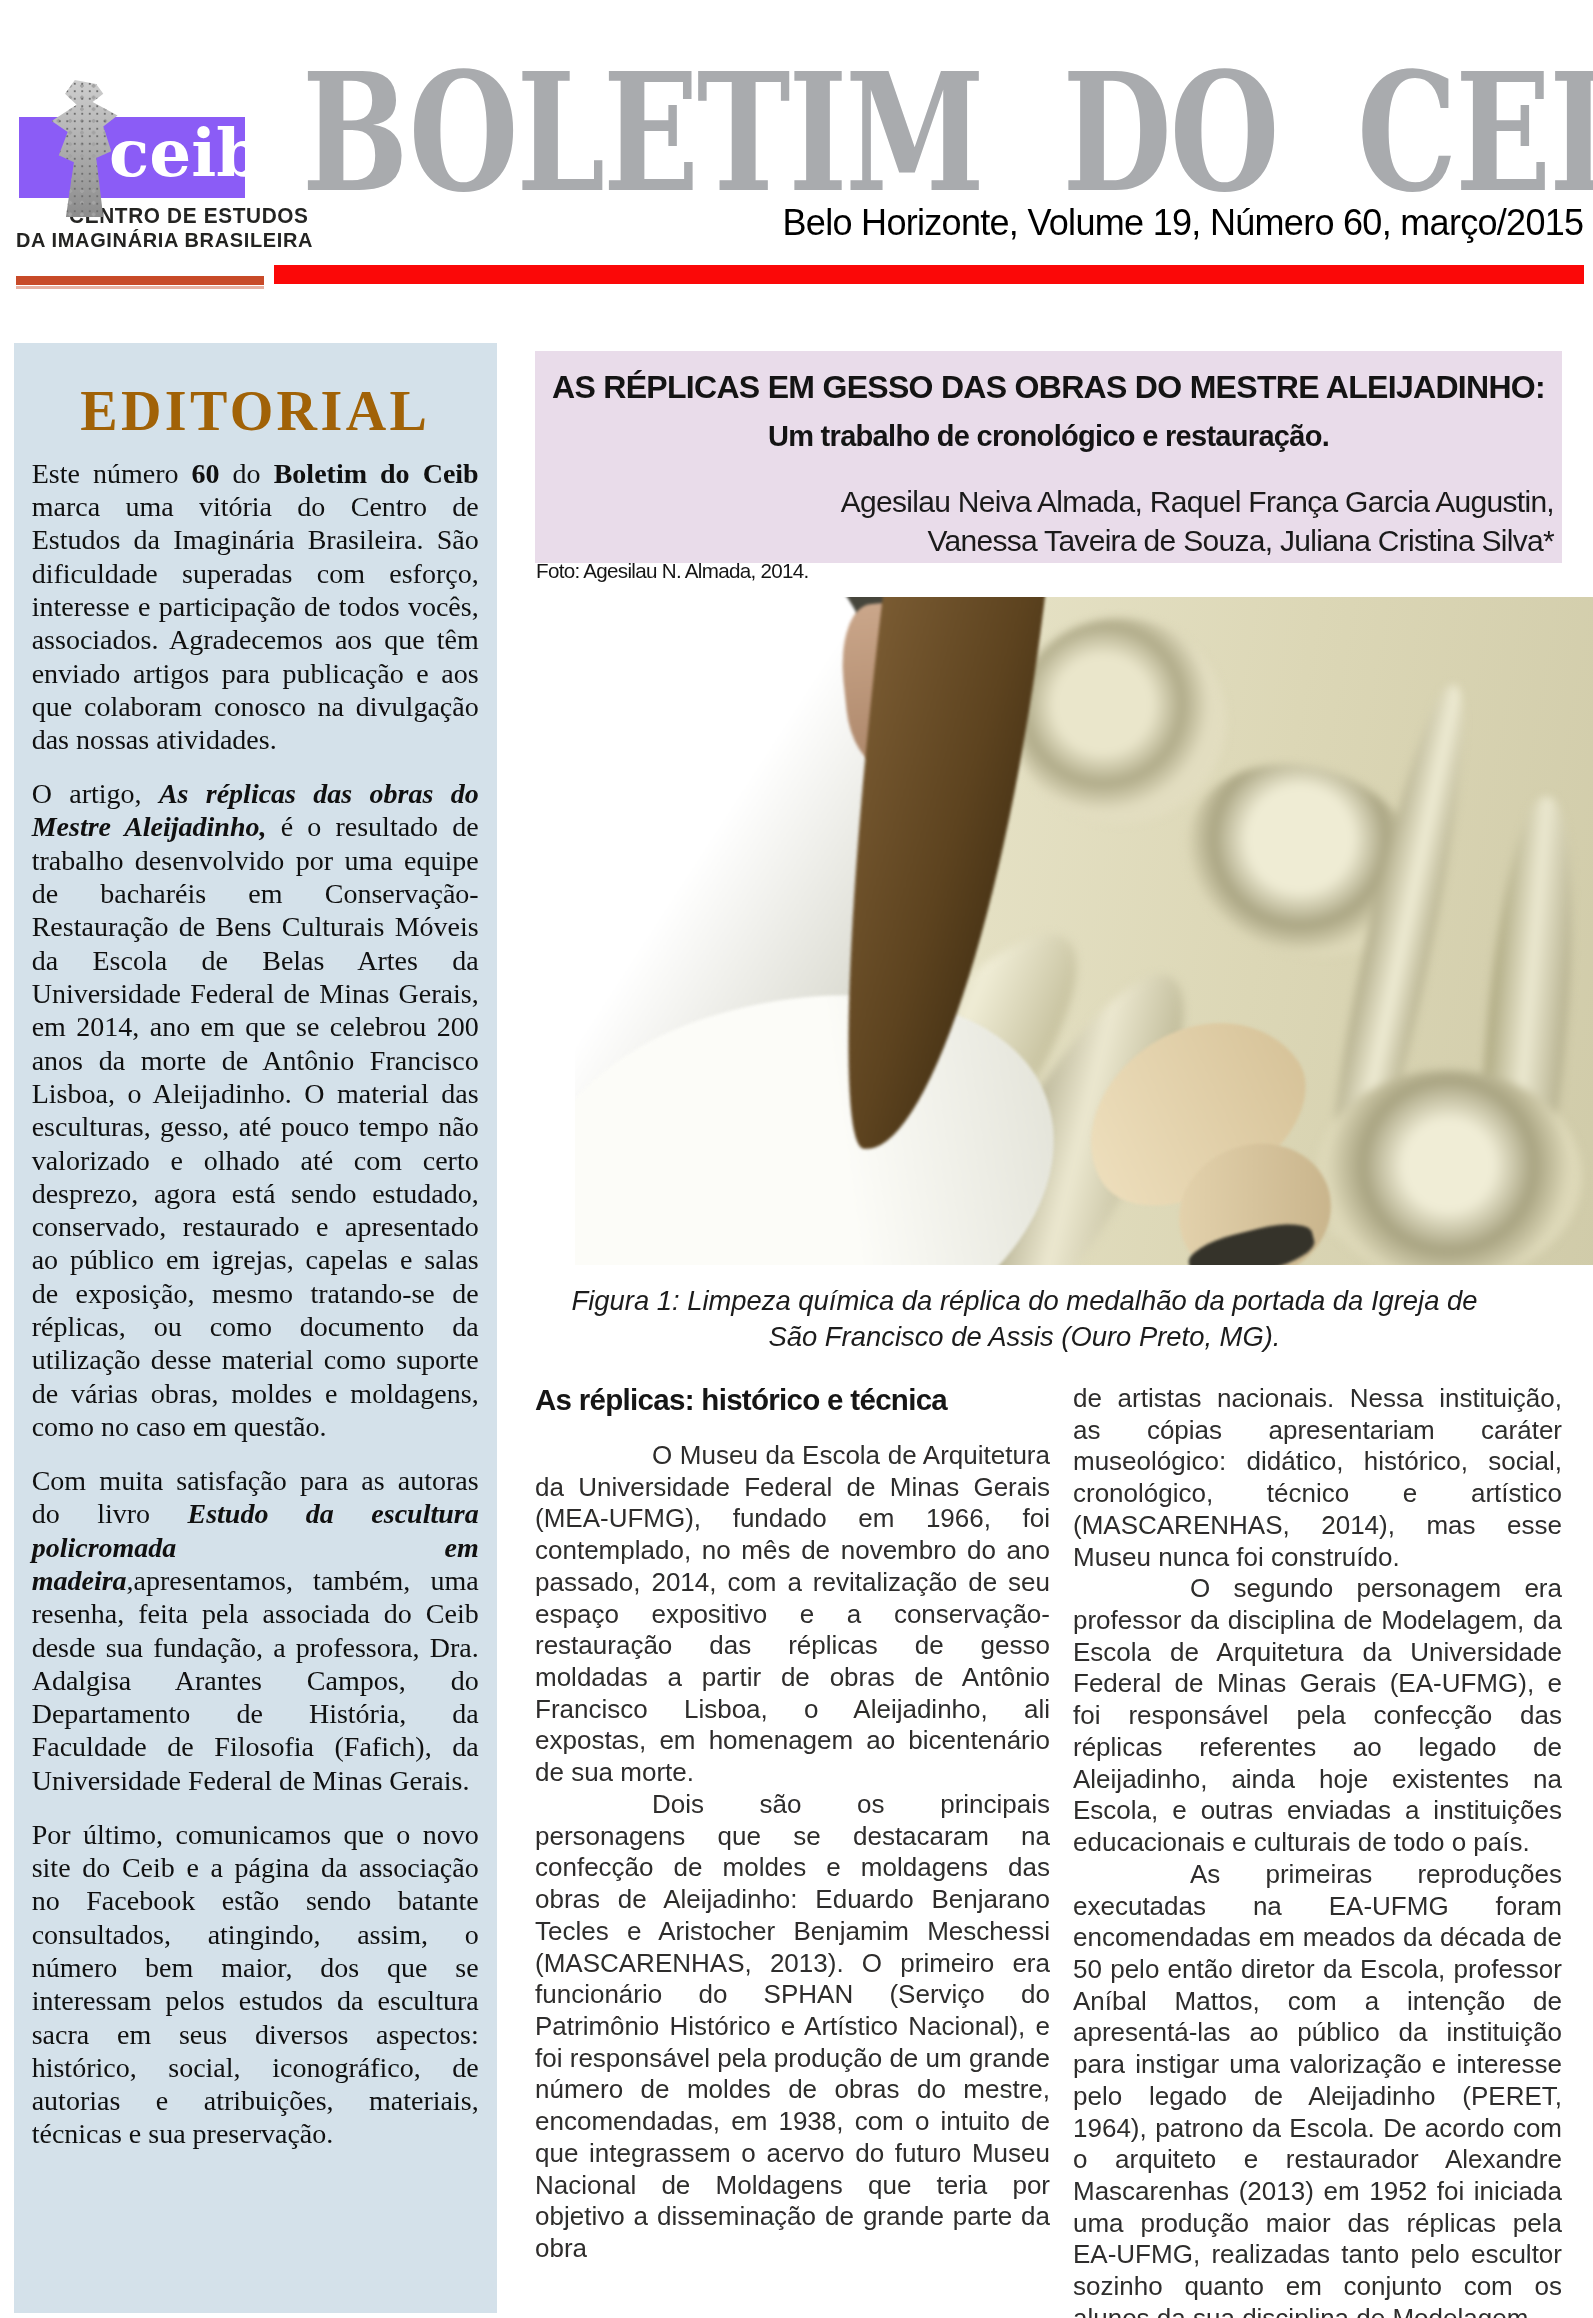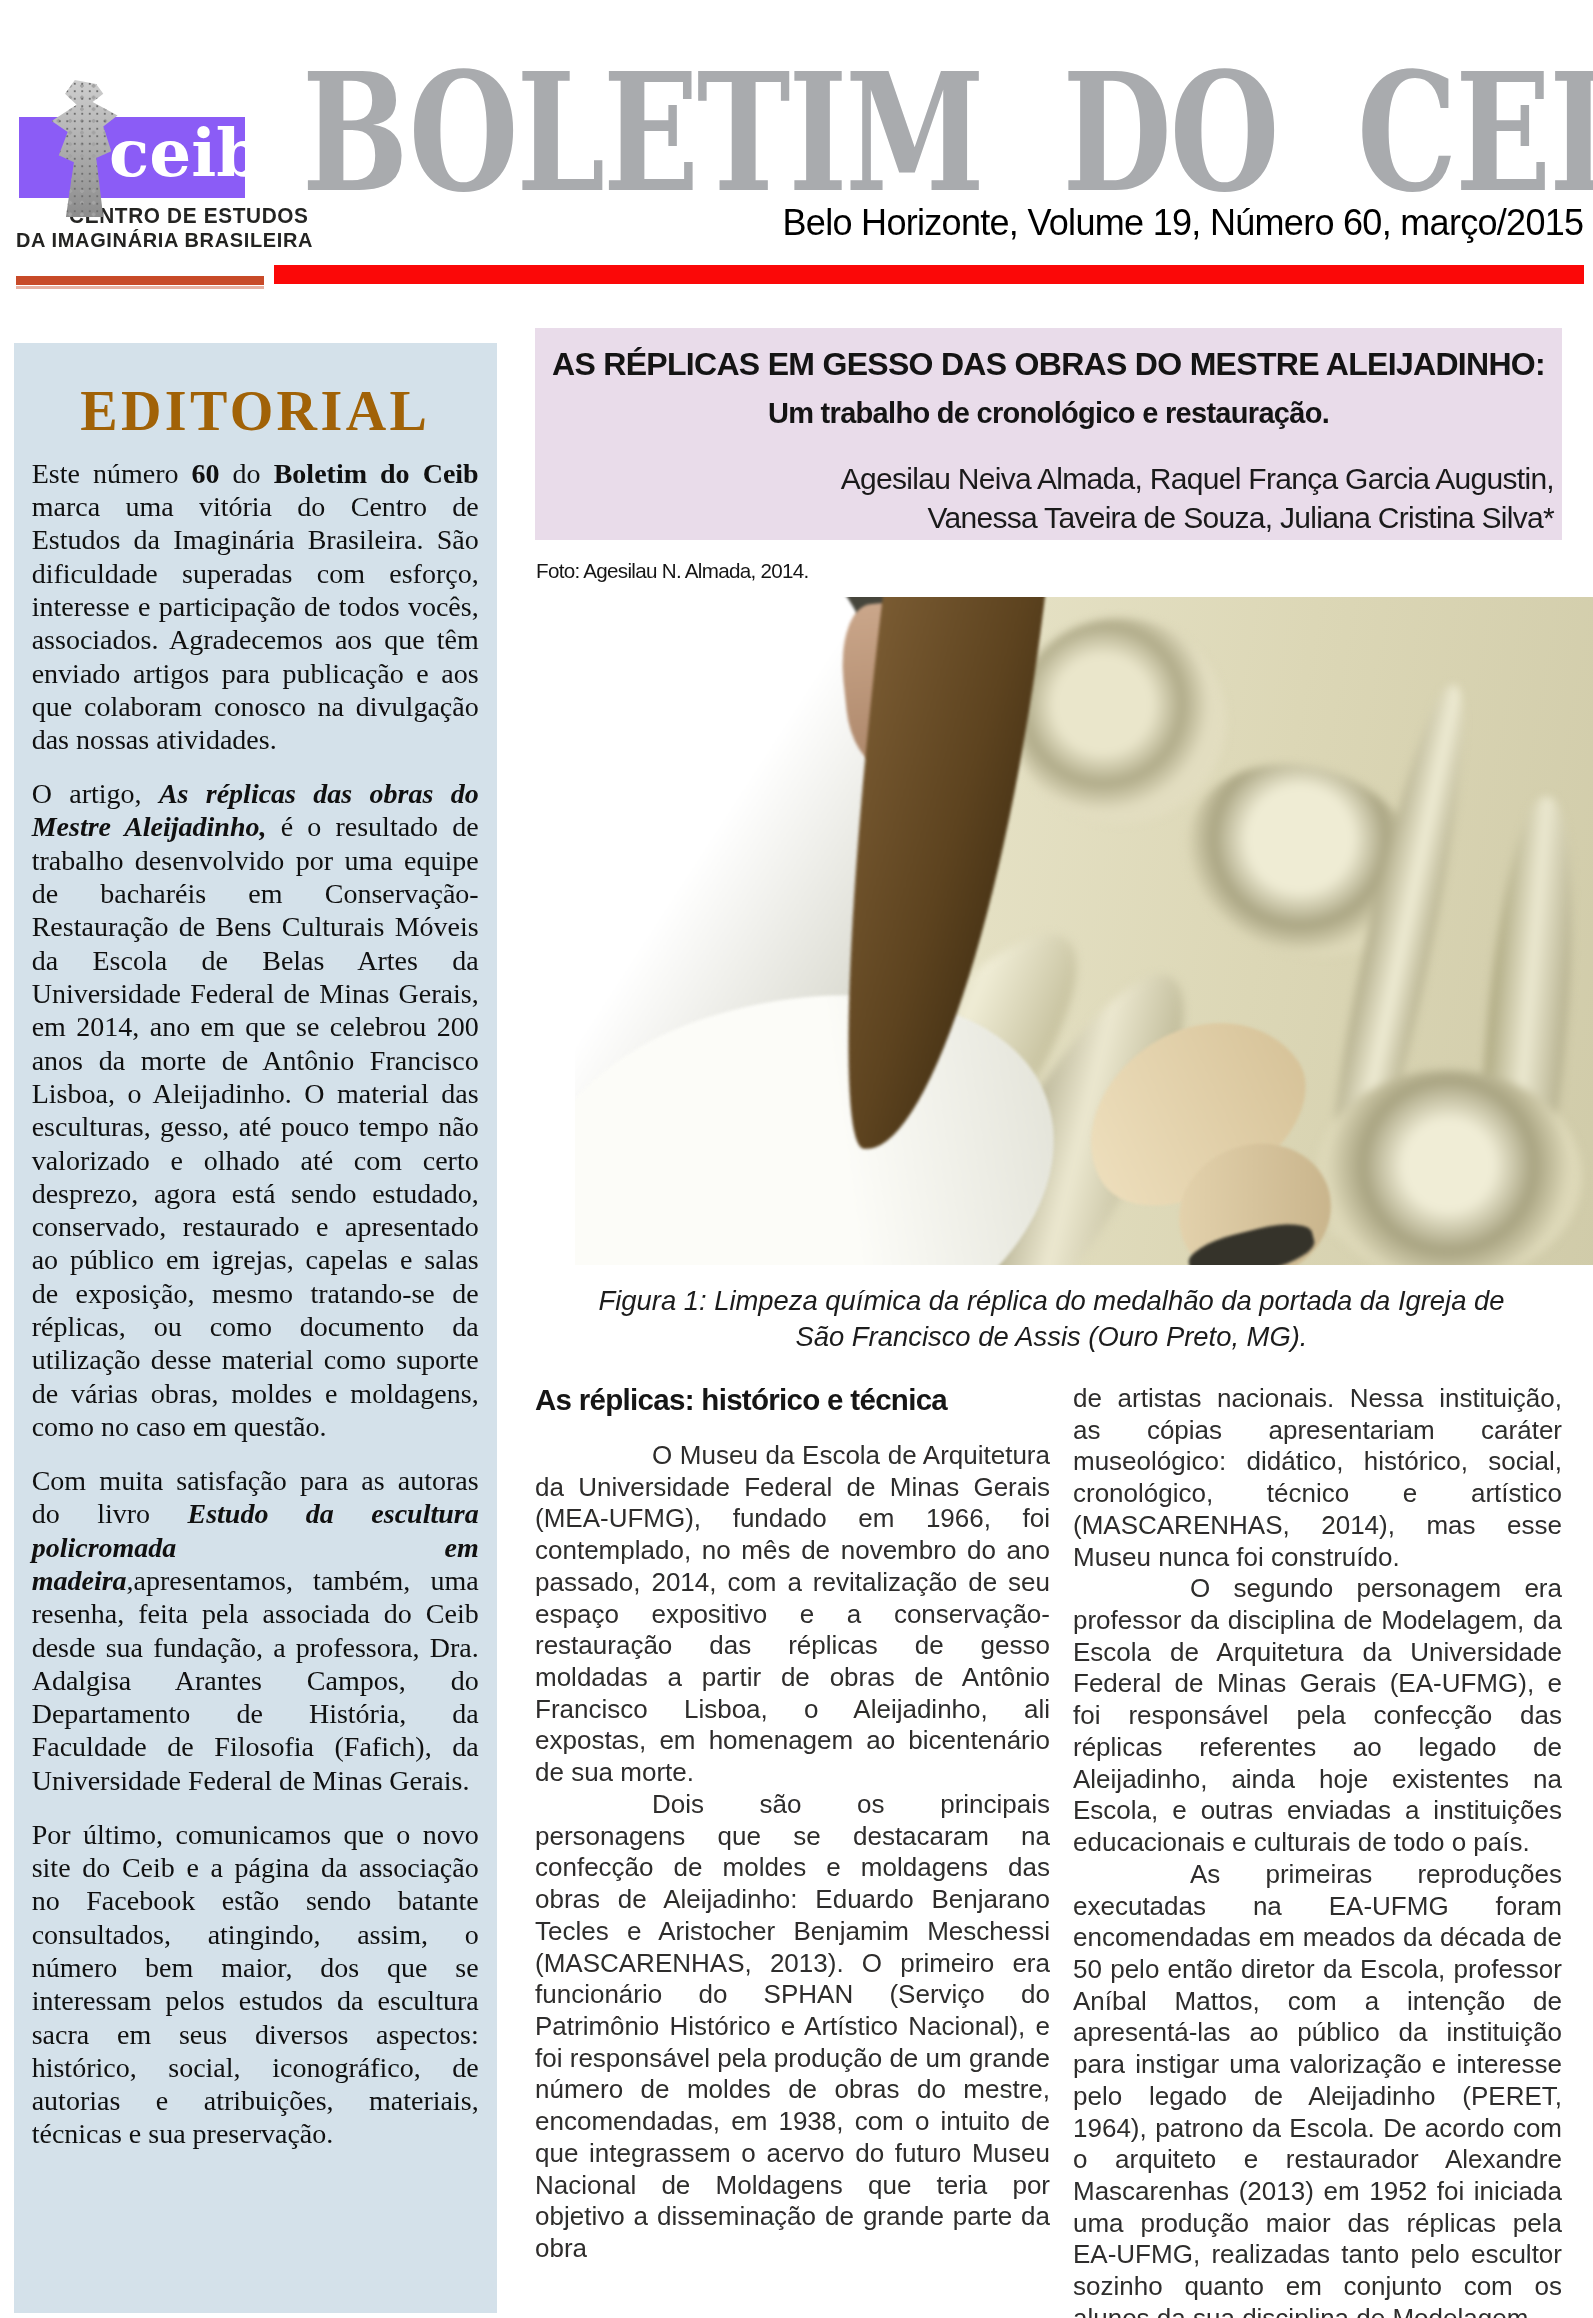--- a/index.html
+++ b/index.html
@@ -32,21 +32,21 @@
 
   
   .editorial{position:absolute;left:13.7px;top:343px;width:483px;height:1970px;background:#d4e1ea;
              box-sizing:border-box;padding:18px 18px 6.9px 18px;overflow:hidden;}
   .editorial h2{margin:18px 0 13.7px 0;text-align:center;font-family:"Liberation Serif",serif;
                 font-size:56px;letter-spacing:3.4px;color:#a16207;}
   .editorial p{margin:0 0 20.6px 0;font-family:"Liberation Serif",serif;font-size:28px;
                line-height:1.19;color:#101010;text-align:justify;}
 
   
-  .article-header{position:absolute;left:535px;top:328px;width:1027px;height:212px;background:#e9dcea;
+  .article-header{position:absolute;left:535px;top:351px;width:1027px;height:212px;background:#e9dcea;
                   box-sizing:border-box;padding-top:18px;overflow:hidden;}
   .article-title{text-align:center;font-size:32px;font-weight:bold;color:#141414;letter-spacing:-0.7px;}
   .article-subtitle{text-align:center;font-size:29px;font-weight:bold;color:#141414;margin-top:13.7px;letter-spacing:-0.7px;}
   .article-authors{margin-top:29px;text-align:right;padding-right:8px;font-size:30px;color:#1a1a1a;
                    line-height:1.32;letter-spacing:-0.7px;}
 
   .photo-credit{position:absolute;left:536px;top:559px;font-size:20.6px;color:#161616;letter-spacing:-0.7px;}
 
   
   .photo{position:absolute;left:535px;top:586px;width:1027px;height:668px;overflow:hidden;
@@ -84,21 +84,21 @@
   .hair{left:276px;top:-31px;width:161px;height:589px;transform:rotate(7deg);filter:blur(1.4px);
         background:linear-gradient(100deg,#7b5c33,#5d431f 55%,#3a290f);
         border-radius:46% 54% 70% 30%/2% 2% 95% 95%;}
   .glove{left:504px;top:435px;width:230px;height:161px;transform:rotate(-34deg);filter:blur(1.4px);
          background:linear-gradient(100deg,#eedfbd,#d6c298);border-radius:50% 50% 45% 55%/55% 60% 40% 45%;}
   .glove2{left:603px;top:548px;width:154px;height:134px;transform:rotate(-20deg);filter:blur(1.4px);
           background:linear-gradient(110deg,#e6d5b0,#c6b188);border-radius:50%;}
   .tool{left:613px;top:634px;width:127px;height:42px;transform:rotate(-14deg);filter:blur(1.4px);
         background:#35332a;border-radius:40%;}
 
-  .figure-caption{position:absolute;left:538px;top:1283px;width:1027px;text-align:center;
+  .figure-caption{position:absolute;left:511px;top:1283px;width:1027px;text-align:center;
                   font-style:italic;font-size:27.4px;line-height:1.3;color:#1c1c1c;}
 
   
   .columns{position:absolute;left:535px;top:1383px;width:1028px;height:936px;display:flex;gap:23px;overflow:hidden;}
   .col{box-sizing:border-box;}
   .col-left{width:515px;}
   .col-right{width:489px;}
   .col h3{margin:0 0 23px 0;font-size:29.5px;font-weight:bold;color:#161616;letter-spacing:-0.7px;}
   .col p{margin:0;font-size:26px;line-height:1.22;color:#2e2d2c;text-align:justify;}
   .col p.indent{text-indent:117px;}

